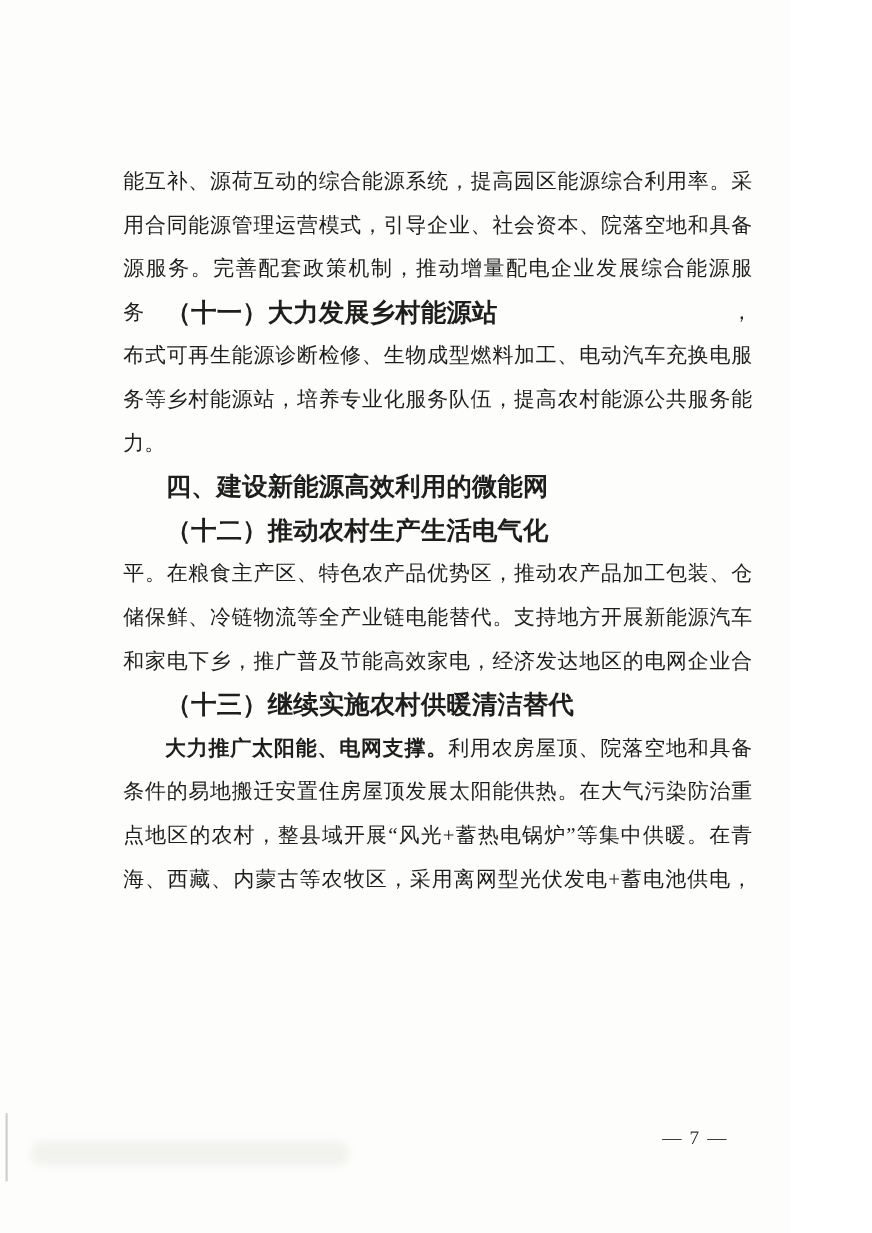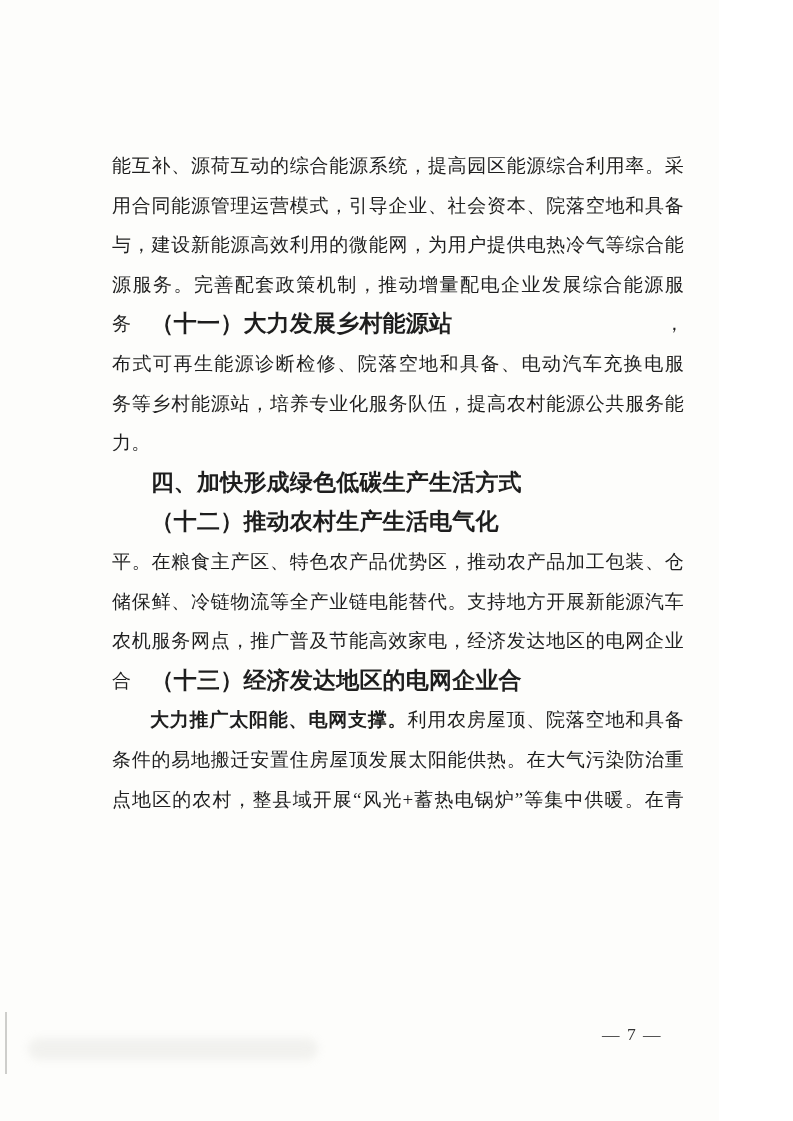--- a/index.html
+++ b/index.html
@@ -74,32 +74,32 @@
     border-radius: 12px;
   }
 </style>
 </head>
 <body>
 
 <div class="page">
   <div class="doc">
       <div class="line j">能互补、源荷互动的综合能源系统，提高园区能源综合利用率。采</div>
       <div class="line j">用合同能源管理运营模式，引导企业、社会资本、院落空地和具备</div>
-      <div class="line j">与，建设新能源高效利用的微能网，为用户提供电热冷气等综合能</div>
       <div class="line j">源服务。完善配套政策机制，推动增量配电企业发展综合能源服务，</div>
       <div class="line heading">（十一）大力发展乡村能源站</div>
-      <div class="line j">布式可再生能源诊断检修、院落空地和具备、电动汽车充换电服</div>
+      <div class="line j">布式可再生能源诊断检修、生物成型燃料加工、电动汽车充换电服</div>
       <div class="line j">务等乡村能源站，培养专业化服务队伍，提高农村能源公共服务能</div>
       <div class="line plain">力。</div>
-      <div class="line heading">四、加快形成绿色低碳生产生活方式</div>
+      <div class="line heading">四、建设新能源高效利用的微能网</div>
       <div class="line heading">（十二）推动农村生产生活电气化</div>
       <div class="line j">平。在粮食主产区、特色农产品优势区，推动农产品加工包装、仓</div>
       <div class="line j">储保鲜、冷链物流等全产业链电能替代。支持地方开展新能源汽车</div>
-      <div class="line j">农机服务网点，推广普及节能高效家电，经济发达地区的电网企业合</div>
-      <div class="line heading">（十三）经济发达地区的电网企业合</div>
+      <div class="line j">和家电下乡，推广普及节能高效家电，经济发达地区的电网企业合</div>
+      <div class="line heading">（十三）继续实施农村供暖清洁替代</div>
       <div class="line j indent"><span class="b">大力推广太阳能、电网支撑。</span><span>利用农房屋顶、院落空地和具备</span></div>
       <div class="line j">条件的易地搬迁安置住房屋顶发展太阳能供热。在大气污染防治重</div>
       <div class="line j">点地区的农村，整县域开展“风光+蓄热电锅炉”等集中供暖。在青</div>
+      <div class="line j">海、西藏、内蒙古等农牧区，采用离网型光伏发电+蓄电池供电，</div>
     </div>
   <div class="pagenum">— 7 —</div>
   <div class="edge-line"></div>
   <div class="smudge"></div>
 </div>
 
 </body></html>

